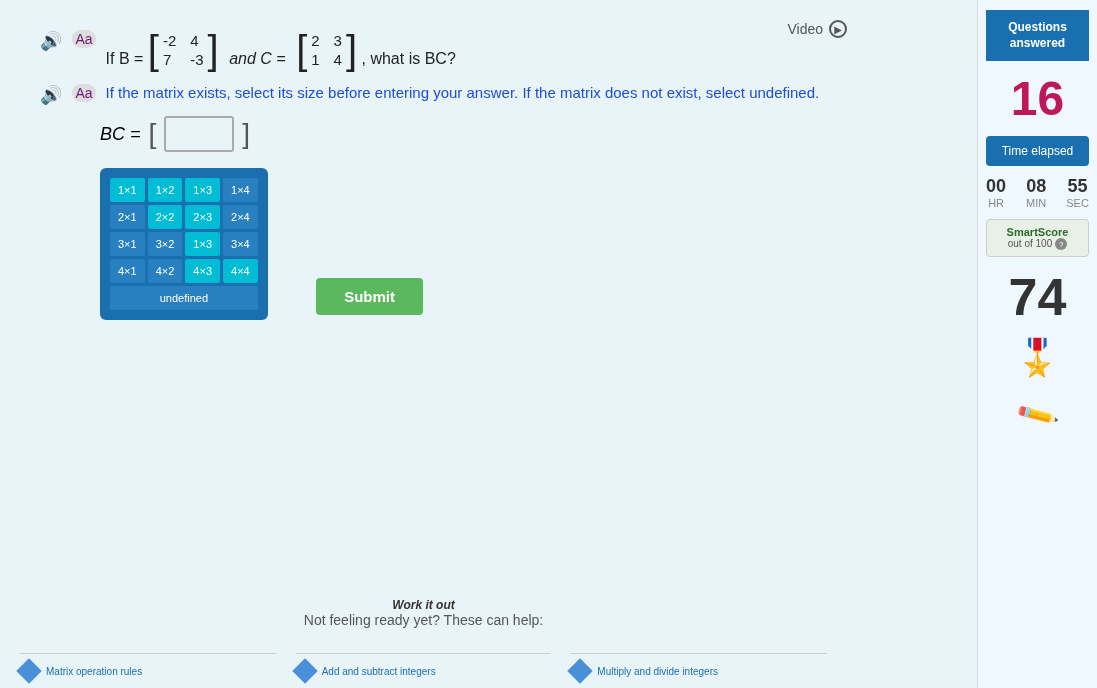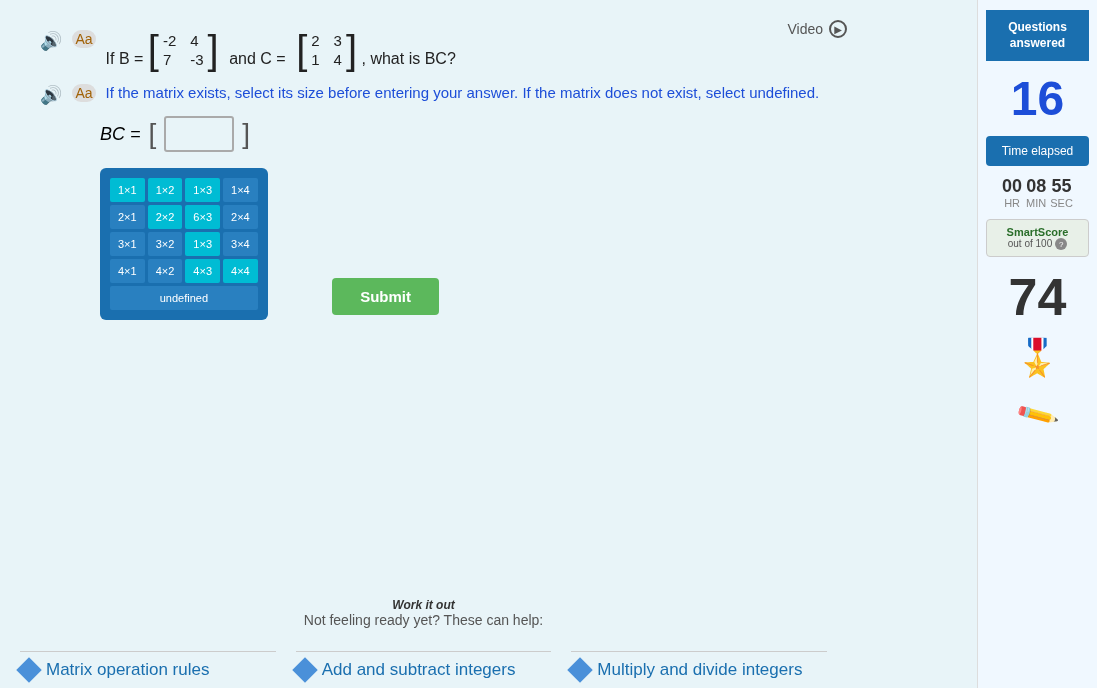--- a/index.html
+++ b/index.html
@@ -44,40 +44,40 @@
     }
     .questions-box .label {
       font-size: 12px;
       font-weight: bold;
     }
 
     
     .questions-number {
       font-size: 48px;
       font-weight: bold;
-      color: #1d4ed8;
+      color: #be185d;
       text-align: center;
     }
 
     
     .time-box {
       background: #1a6faf;
       color: white;
       text-align: center;
       padding: 8px;
       border-radius: 4px;
       width: 100%;
       font-size: 12px;
       font-weight: normal;
     }
 
     
     .timer-display {
       display: flex;
-      gap: 4px;
+      gap: 20px;
       align-items: flex-end;
       justify-content: center;
     }
     .timer-unit {
       text-align: center;
     }
     .timer-unit .num {
       font-size: 18px;
       font-weight: bold;
       color: #333;
@@ -150,21 +150,21 @@
       align-items: flex-start;
       gap: 10px;
       margin-bottom: 10px;
     }
     .speaker-icon {
       color: #1a6faf;
       font-size: 18px;
       cursor: pointer;
     }
     .aa-icon {
-      color: #a16207;
+      color: #701a75;
       font-size: 14px;
       cursor: pointer;
       background: #ddd;
       border-radius: 9px;
       padding: 1px 3px;
     }
     .question-text {
       font-size: 16px;
       color: #222;
     }
@@ -262,21 +262,21 @@
     
     .submit-btn {
       background: #5cb85c;
       color: white;
       border: none;
       border-radius: 4px;
       padding: 10px 28px;
       font-size: 15px;
       font-weight: bold;
       cursor: pointer;
-      margin-left: 60px;
+      margin-left: 44px;
       margin-top: 16px;
     }
 
     
     .work-section {
       position: absolute;
       bottom: 60px;
       left: 0;
       right: 130px;
       text-align: center;
@@ -299,21 +299,21 @@
       left: 0;
       right: 130px;
       display: flex;
       gap: 20px;
       padding: 0 20px;
     }
     .help-link {
       display: flex;
       align-items: center;
       gap: 8px;
-      font-size: 17px;
+      font-size: 10px;
       color: #1a6faf;
       cursor: pointer;
       border-top: 1px solid #ccc;
       padding: 8px 0;
       flex: 1;
     }
     .diamond-icon {
       width: 18px;
       height: 18px;
       background: #4a90d9;
@@ -354,21 +354,21 @@
       <span class="matrix-display">
         <span class="matrix-bracket">[</span>
         <span class="matrix-values">
           <span>-2</span>
           <span>4</span>
           <span>7</span>
           <span>-3</span>
         </span>
         <span class="matrix-bracket">]</span>
       </span>
-      <span style="margin: 12px 6px;">and C =</span>
+      <span style="margin: 12px 6px; font-style: italic;">and C =</span>
       
       <span class="matrix-display">
         <span class="matrix-bracket">[</span>
         <span class="matrix-values">
           <span>2</span>
           <span>3</span>
           <span>1</span>
           <span>4</span>
         </span>
         <span class="matrix-bracket">]</span>
@@ -396,21 +396,21 @@
   <div class="matrix-selector">
     <div class="selector-grid">
 
       <div class="selector-cell highlighted">1×1</div>
       <div class="selector-cell highlighted">1×2</div>
       <div class="selector-cell highlighted">1×3</div>
       <div class="selector-cell">1×4</div>
 
       <div class="selector-cell">2×1</div>
       <div class="selector-cell highlighted">2×2</div>
-      <div class="selector-cell highlighted">6×3</div>
+      <div class="selector-cell highlighted">2×3</div>
       <div class="selector-cell">2×4</div>
 
       <div class="selector-cell">3×1</div>
       <div class="selector-cell">3×2</div>
       <div class="selector-cell highlighted">1×3</div>
       <div class="selector-cell">3×4</div>
 
       <div class="selector-cell">4×1</div>
       <div class="selector-cell">4×2</div>
       <div class="selector-cell highlighted">4×3</div>

